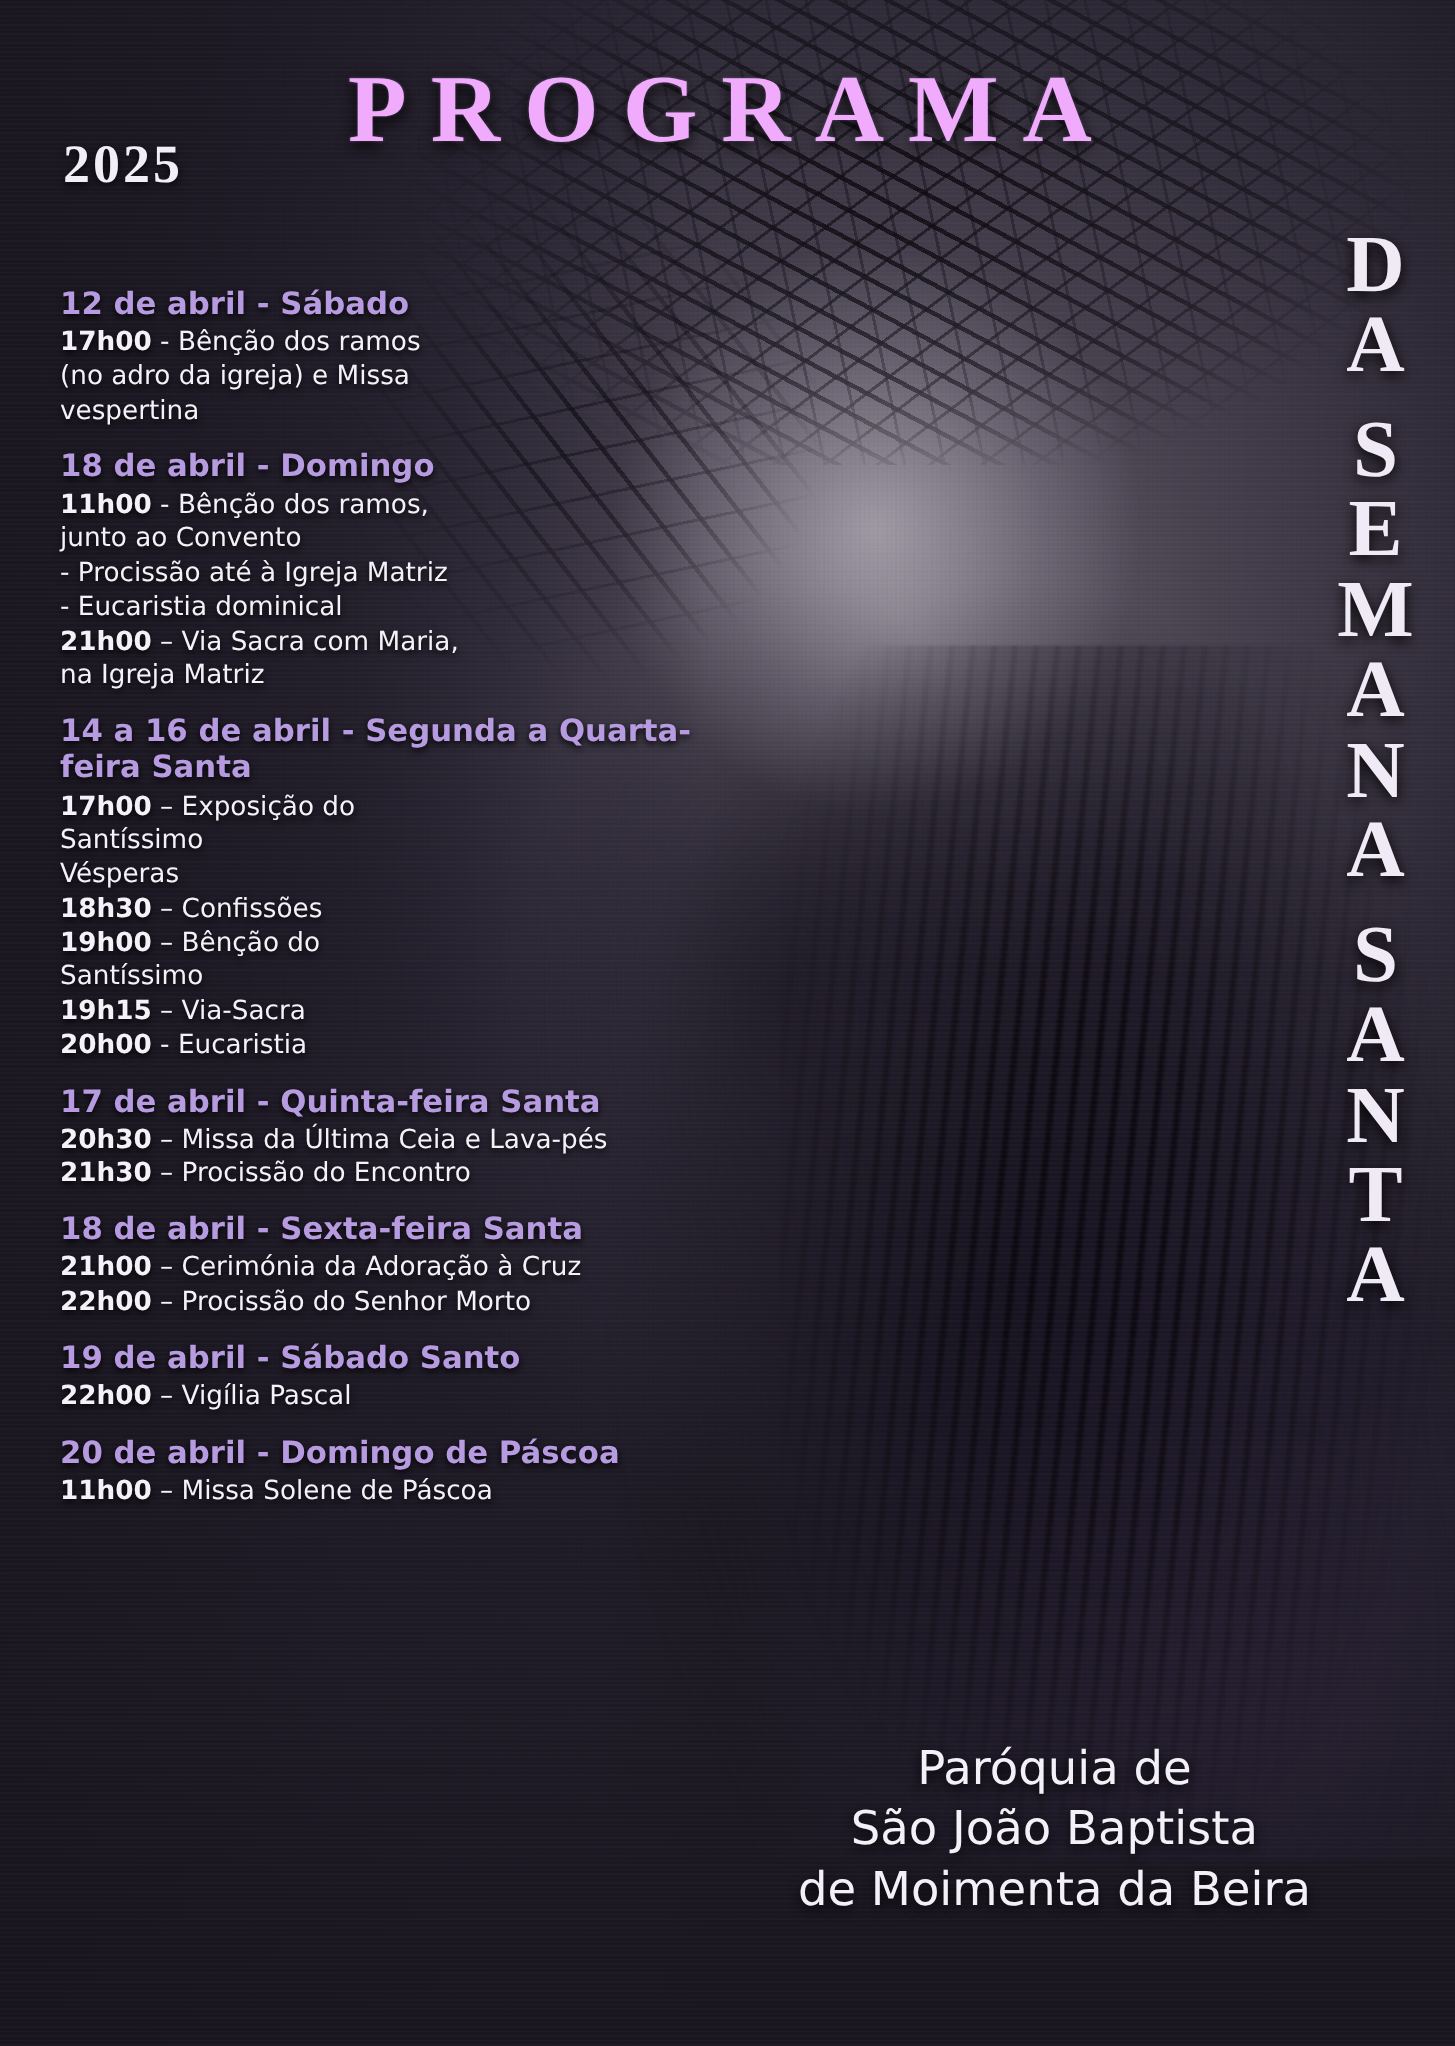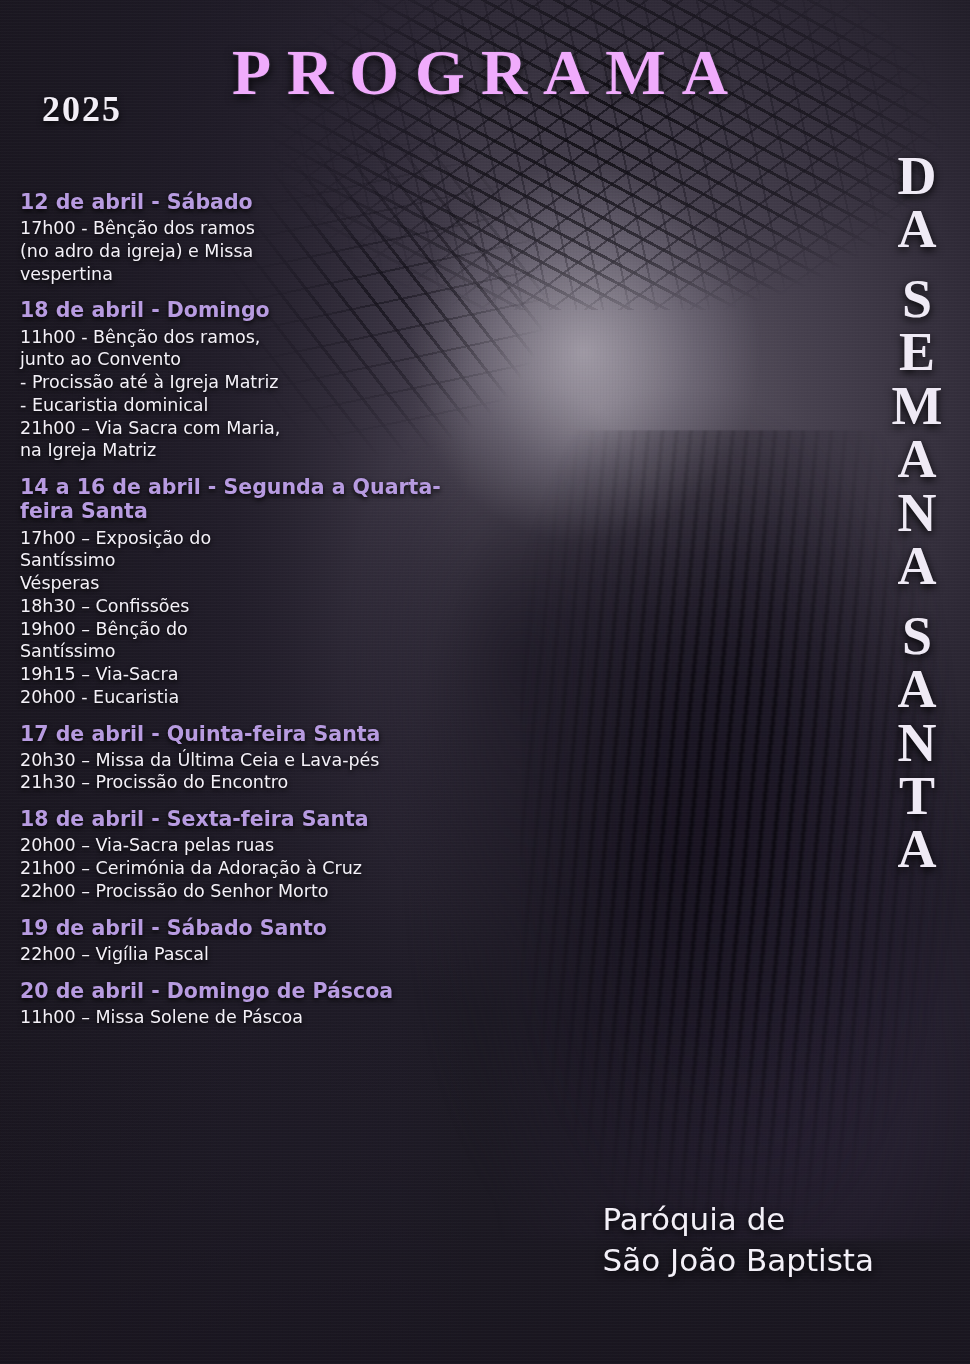--- a/index.html
+++ b/index.html
@@ -142,47 +142,47 @@
     font-size: 54px;
     line-height: 0.99;
     color: #efeaf5;
     text-shadow: 0 3px 9px rgba(0,0,0,0.9);
   }
   .title-side .ch { display: block; }
   .title-side .gap { height: 16px; }
 
   .schedule {
     position: absolute;
-    left: 20px;
+    left: 40px;
     top: 190px;
     width: 430px;
   }
   .block { margin-bottom: 13px; }
   .block-title {
     color: #b79be0;
     font-weight: bold;
     font-size: 20.5px;
     line-height: 1.18;
     text-shadow: 0 2px 5px rgba(0,0,0,0.9);
     margin-bottom: 3px;
   }
   .line {
     color: #f4f1f8;
     font-size: 17.5px;
     line-height: 1.30;
     text-shadow: 0 2px 5px rgba(0,0,0,0.92);
   }
-  .line b { font-weight: normal; }
+  .line b { font-weight: bold; }
   .block.indent-gap .line:first-of-type { margin-top: 11px; }
 
   .parish {
     position: absolute;
     right: 96px;
     bottom: 84px;
-    text-align: left;
+    text-align: center;
     color: #f3f0f8;
     font-size: 31px;
     line-height: 1.30;
     text-shadow: 0 3px 8px rgba(0,0,0,0.9);
   }
 </style>
 </head>
 <body>
 
 <div id="poster">
@@ -245,32 +245,32 @@
         <div class="line"><b>19h15</b> – Via-Sacra</div>
         <div class="line"><b>20h00</b> - Eucaristia</div>
       </div>
       <div class="block">
         <div class="block-title">17 de abril - Quinta-feira Santa</div>
         <div class="line"><b>20h30</b> – Missa da Última Ceia e Lava-pés</div>
         <div class="line"><b>21h30</b> – Procissão do Encontro</div>
       </div>
       <div class="block">
         <div class="block-title">18 de abril - Sexta-feira Santa</div>
-        <div class="line"><b>20h00</b> – Via-Sacra pelas ruas</div>
         <div class="line"><b>21h00</b> – Cerimónia da Adoração à Cruz</div>
         <div class="line"><b>22h00</b> – Procissão do Senhor Morto</div>
       </div>
       <div class="block">
         <div class="block-title">19 de abril - Sábado Santo</div>
         <div class="line"><b>22h00</b> – Vigília Pascal</div>
       </div>
       <div class="block">
         <div class="block-title">20 de abril - Domingo de Páscoa</div>
         <div class="line"><b>11h00</b> – Missa Solene de Páscoa</div>
       </div>
     </div>
 
   <div class="parish">
       <div>Paróquia de</div>
       <div>São João Baptista</div>
+      <div>de Moimenta da Beira</div>
     </div>
 
 </div>
 
 </body></html>

